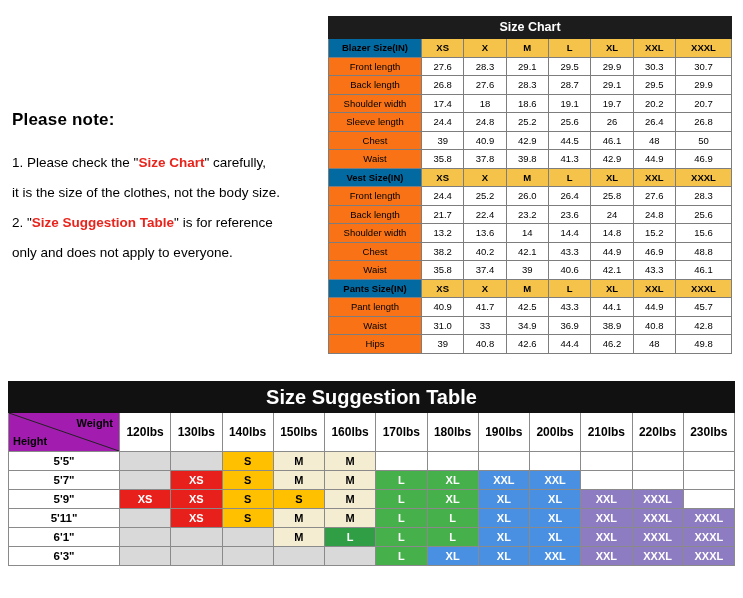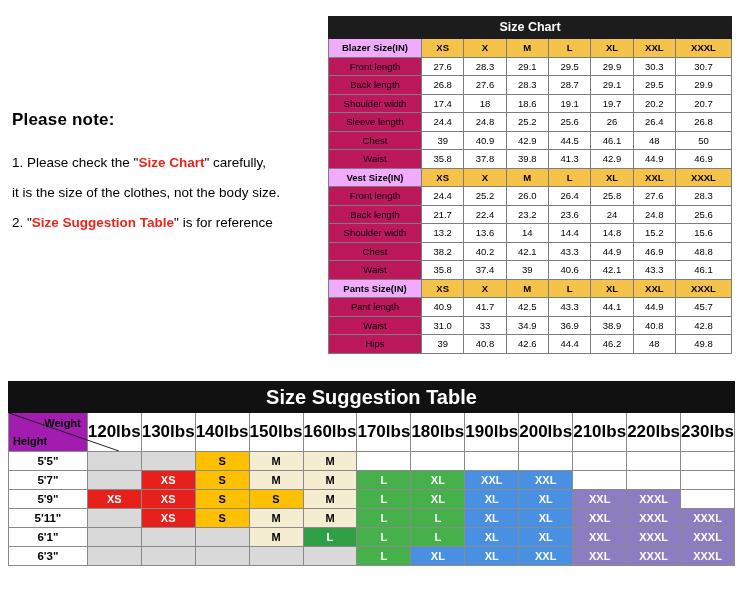--- a/index.html
+++ b/index.html
@@ -34,27 +34,27 @@
     text-align:center;
     height:17.5px;
     padding:0;
     line-height:17.5px;
   }
   #size-chart .title{
     background:#1c1c1c;color:#ffffff;font-weight:bold;font-size:12.5px;
     height:21px;line-height:21px;border:1px solid #1c1c1c;
   }
   #size-chart .cat{
-    background:#f0abfc;font-weight:bold;text-align:center;font-size:9.5px;
+    background:#0369a1;font-weight:bold;text-align:center;font-size:9.5px;
   }
   #size-chart .hdr{
     background:#f5c24a;font-weight:bold;
   }
   #size-chart .rowlab{
-    background:#be185d;text-align:center;
+    background:#f97316;text-align:center;
   }
   #size-chart .val{background:#ffffff;}
   
   #sugg{
     position:absolute;left:8px;top:381px;width:727px;
     border-collapse:collapse;
     border:1px solid #2b2b2b;
   }
   #sugg td{
     border:1px solid #8a8a8a;
@@ -68,21 +68,21 @@
   #sugg .bigtitle{
     background:#111111;color:#fff;font-size:20px;font-weight:bold;height:30px;
     line-height:30px;border:1px solid #111;
   }
   #sugg .corner{
     background:#a21caf;padding:0;position:relative;height:38px;width:110px;
   }
   #sugg .corner .wt{position:absolute;right:6px;top:1px;font-size:11px;font-weight:bold;}
   #sugg .corner .ht{position:absolute;left:4px;bottom:1px;font-size:11px;font-weight:bold;}
   #sugg .corner svg{position:absolute;left:0;top:0;}
-  #sugg .whdr{background:#ffffff;font-size:17px;font-weight:bold;height:38px;}
+  #sugg .whdr{background:#ffffff;font-size:12px;font-weight:bold;height:38px;}
   #sugg .hlab{background:#ffffff;font-size:11.5px;font-weight:bold;}
   .c-empty{background:#ffffff;}
   .c-gray{background:#d9d9d9;}
   .c-red{background:#e8201c;color:#ffffff;}
   .c-yellow{background:#ffc000;}
   .c-cream{background:#f5edd1;}
   .c-green{background:#46b04a;color:#ffffff;}
   .c-dgreen{background:#2f9e44;color:#ffffff;}
   .c-blue{background:#4a90e2;color:#ffffff;}
   .c-purple{background:#8e7cc3;color:#ffffff;}
@@ -92,20 +92,21 @@
 
 <div id="note">
   <div class="note-title">Please note:</div>
   <div class="note-line">
     <span>1. Please check the "</span><span class="hl">Size Chart</span><span>" carefully,</span>
   </div>
   <div class="note-line">it is the size of the clothes, not the body size.</div>
   <div class="note-line">
     <span>2. "</span><span class="hl">Size Suggestion Table</span><span>" is for reference</span>
   </div>
+  <div class="note-line">only and does not apply to everyone.</div>
 </div>
 
 <table id="size-chart">
   <tbody id="size-chart-body">
       <tr>
         <td class="title" colspan="8">Size Chart</td>
       </tr>
       <tr>
         <td class="cat" style="width: 92px;">Blazer Size(IN)</td>
         <td class="hdr">XS</td>

